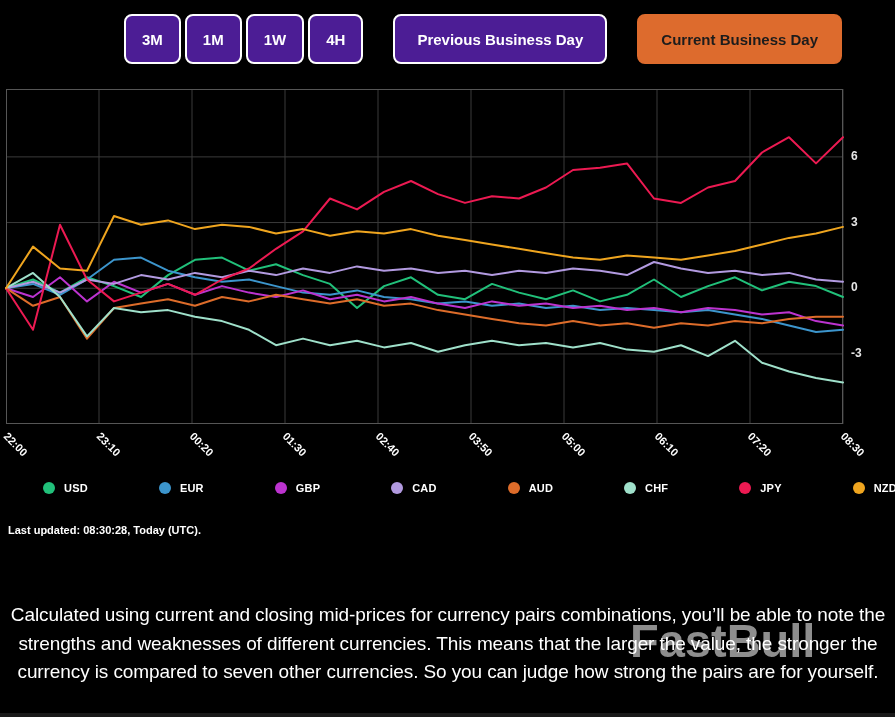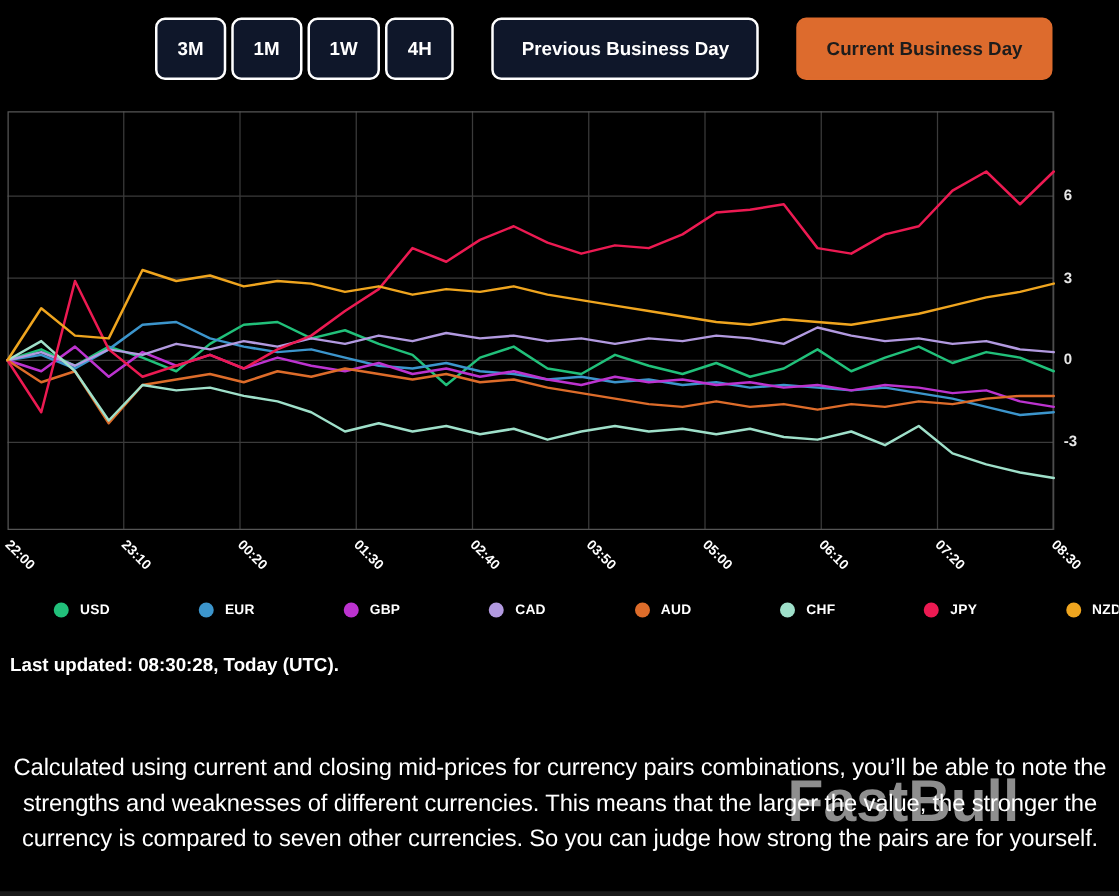--- a/index.html
+++ b/index.html
@@ -2,21 +2,21 @@
 <html><head>
 <meta charset="utf-8">
 <style>
   html,body{margin:0;padding:0;background:#000;}
   #app{position:relative;width:895px;height:717px;background:#000;overflow:hidden;
        font-family:"Liberation Sans",sans-serif;color:#fff;}
 
   
   #toolbar{position:absolute;left:124px;top:14px;display:flex;gap:4px;}
   .tf-btn{height:50px;display:flex;align-items:center;justify-content:center;
-          background:#0f172a;color:#fff;border:2px solid #fff;border-radius:8px;
+          background:#4c1d95;color:#fff;border:2px solid #fff;border-radius:8px;
           font-family:"Liberation Sans",sans-serif;font-weight:700;font-size:15px;
           padding:0 16px;box-sizing:border-box;white-space:nowrap;cursor:pointer;}
   .tf-btn.wide{padding:0 22px;margin-left:26px;}
   .tf-btn.active{background:#dd6b2d;border-color:#dd6b2d;color:#1c1c1c;}
 
   
   #chart-svg{position:absolute;left:0;top:85px;}
   .gridline{stroke:#3b3b3b;stroke-width:1;}
   .plot-border{fill:none;stroke:#565656;stroke-width:1;}
   .series-line{fill:none;stroke-width:2;stroke-linejoin:round;stroke-linecap:round;}
@@ -25,21 +25,21 @@
   .xtick{position:absolute;font-size:11px;font-weight:700;color:#fff;
          transform:rotate(45deg);transform-origin:0 0;white-space:nowrap;}
 
   
   #legend{position:absolute;left:0;top:482px;width:895px;display:flex;
           justify-content:center;align-items:center;column-gap:26px;}
   .legend-item{display:flex;align-items:center;cursor:pointer;padding-left:45px;}
   .legend-dot{width:12px;height:12px;border-radius:50%;margin-right:9px;flex:0 0 auto;}
   .legend-label{font-size:11px;font-weight:700;color:#fff;letter-spacing:.2px;}
 
-  #last-updated{position:absolute;left:8px;top:524px;font-size:15px;font-weight:700;color:#fff;}
+  #last-updated{position:absolute;left:8px;top:524px;font-size:11px;font-weight:700;color:#fff;}
 
   
   #watermark{position:absolute;left:630px;top:613px;font-size:47px;font-weight:700;
              color:#8e8e8e;letter-spacing:0;z-index:1;}
   #description{position:absolute;left:6px;top:601px;width:884px;z-index:2;
                font-size:19px;line-height:28.5px;color:#fff;letter-spacing:-0.1px;text-align:center;}
 
   #bottom-strip{position:absolute;left:0;bottom:0;width:895px;height:4px;background:#191919;}
 </style>
 </head>

